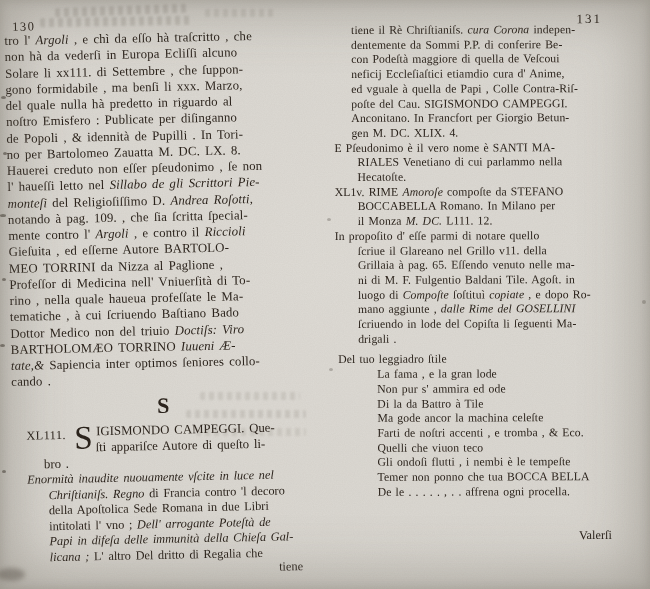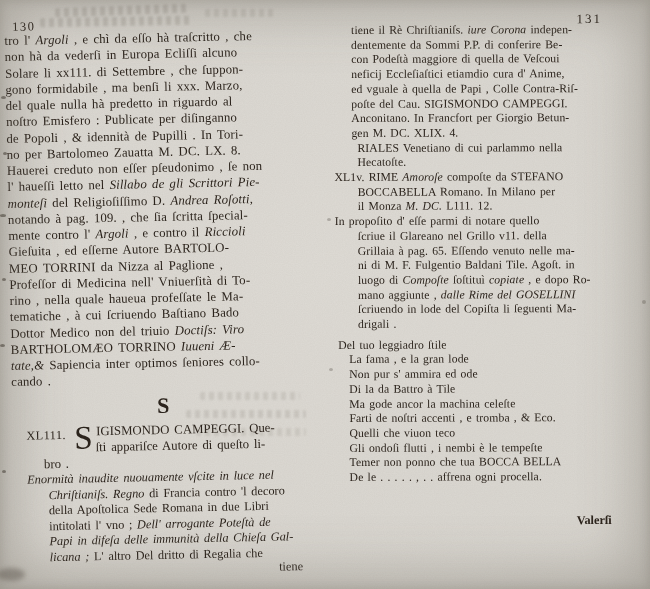--- a/index.html
+++ b/index.html
@@ -36,22 +36,22 @@
   .cw-left{text-align:right;margin-right:30px;margin-top:-1px;}
 
   
   #right-pn{position:absolute;right:28px;top:-4px;font-size:13px;letter-spacing:2px;}
   #right-body{margin-top:8px;font-size:11.7px;letter-spacing:0.1px;word-spacing:1.1px;}
   #right-body .line{line-height:14.7px;}
   .p{margin-left:21px;}
   .hang{margin-left:4px;}
   .cont{margin-left:27px;}
   .v1{margin-left:7px;margin-top:6px;}
-  .v{margin-left:18px;}
-  .cw-right{text-align:right;margin-right:20px;margin-top:28px;font-weight:bold;}
+  .v{margin-left:46px;}
+  .cw-right{text-align:right;margin-right:20px;margin-top:28px;font-weight:normal;}
 
   
   .ghost{position:absolute;pointer-events:none;border-radius:2px;opacity:.32;filter:blur(1.2px);
     background:repeating-linear-gradient(90deg, rgba(88,80,70,.55) 0 5px, rgba(88,80,70,0) 5px 9px);}
   .g1{left:55px;top:6px;width:132px;height:9px;transform:rotate(-2deg);}
   .g2{left:40px;top:17px;width:152px;height:9px;transform:rotate(-1deg);}
   .g3{left:205px;top:9px;width:72px;height:8px;opacity:.22;}
   .g4{left:200px;top:392px;width:100px;height:8px;opacity:.22;}
   .g5{left:186px;top:410px;width:120px;height:8px;opacity:.24;}
   .g6{left:196px;top:428px;width:110px;height:8px;opacity:.2;}
@@ -117,28 +117,29 @@
         <div class="line tcont">intitolati l' vno ; <i>Dell' arrogante Poteſtà de</i></div>
         <div class="line tcont"><i>Papi in difeſa delle immunità della Chieſa Gal-</i></div>
         <div class="line tcont"><i>licana ;</i> L' altro Del dritto di Regalia che</div>
       </div>
     <div class="catchword cw-left">tiene</div>
   </div>
 
   <div class="page" id="right-page">
     <div class="pagenum" id="right-pn">131</div>
     <div id="right-body">
-        <div class="line p">tiene il Rè Chriſtianiſs. <i>iure Corona</i> indepen-</div>
+        <div class="line p">tiene il Rè Chriſtianiſs. <i>cura Corona</i> indepen-</div>
         <div class="line p">dentemente da Sommi P.P. di conferire Be-</div>
         <div class="line p">con Podeſtà maggiore di quella de Veſcoui</div>
         <div class="line p">neficij Eccleſiaſtici etiamdio cura d' Anime,</div>
         <div class="line p">ed vguale à quella de Papi , Colle Contra-Riſ-</div>
         <div class="line p">poſte del Cau. SIGISMONDO CAMPEGGI.</div>
         <div class="line p">Anconitano. In Francfort per Giorgio Betun-</div>
         <div class="line p">gen M. DC. XLIX. 4.</div>
+        <div class="line hang">E Pſeudonimo è il vero nome è SANTI MA-</div>
         <div class="line cont">RIALES Venetiano di cui parlammo nella</div>
         <div class="line cont">Hecatoſte.</div>
         <div class="line hang">XL1v. RIME <i>Amoroſe</i> compoſte da STEFANO</div>
         <div class="line cont">BOCCABELLA Romano. In Milano per</div>
         <div class="line cont">il Monza <i>M. DC.</i> L111. 12.</div>
         <div class="line hang">In propoſito d' eſſe parmi di notare quello</div>
         <div class="line cont">ſcriue il Glareano nel Grillo v11. della</div>
         <div class="line cont">Grillaia à pag. 65. Eſſendo venuto nelle ma-</div>
         <div class="line cont">ni di M. F. Fulgentio Baldani Tile. Agoſt. in</div>
         <div class="line cont">luogo di <i>Compoſte</i> ſoſtituì <i>copiate</i> , e dopo Ro-</div>

